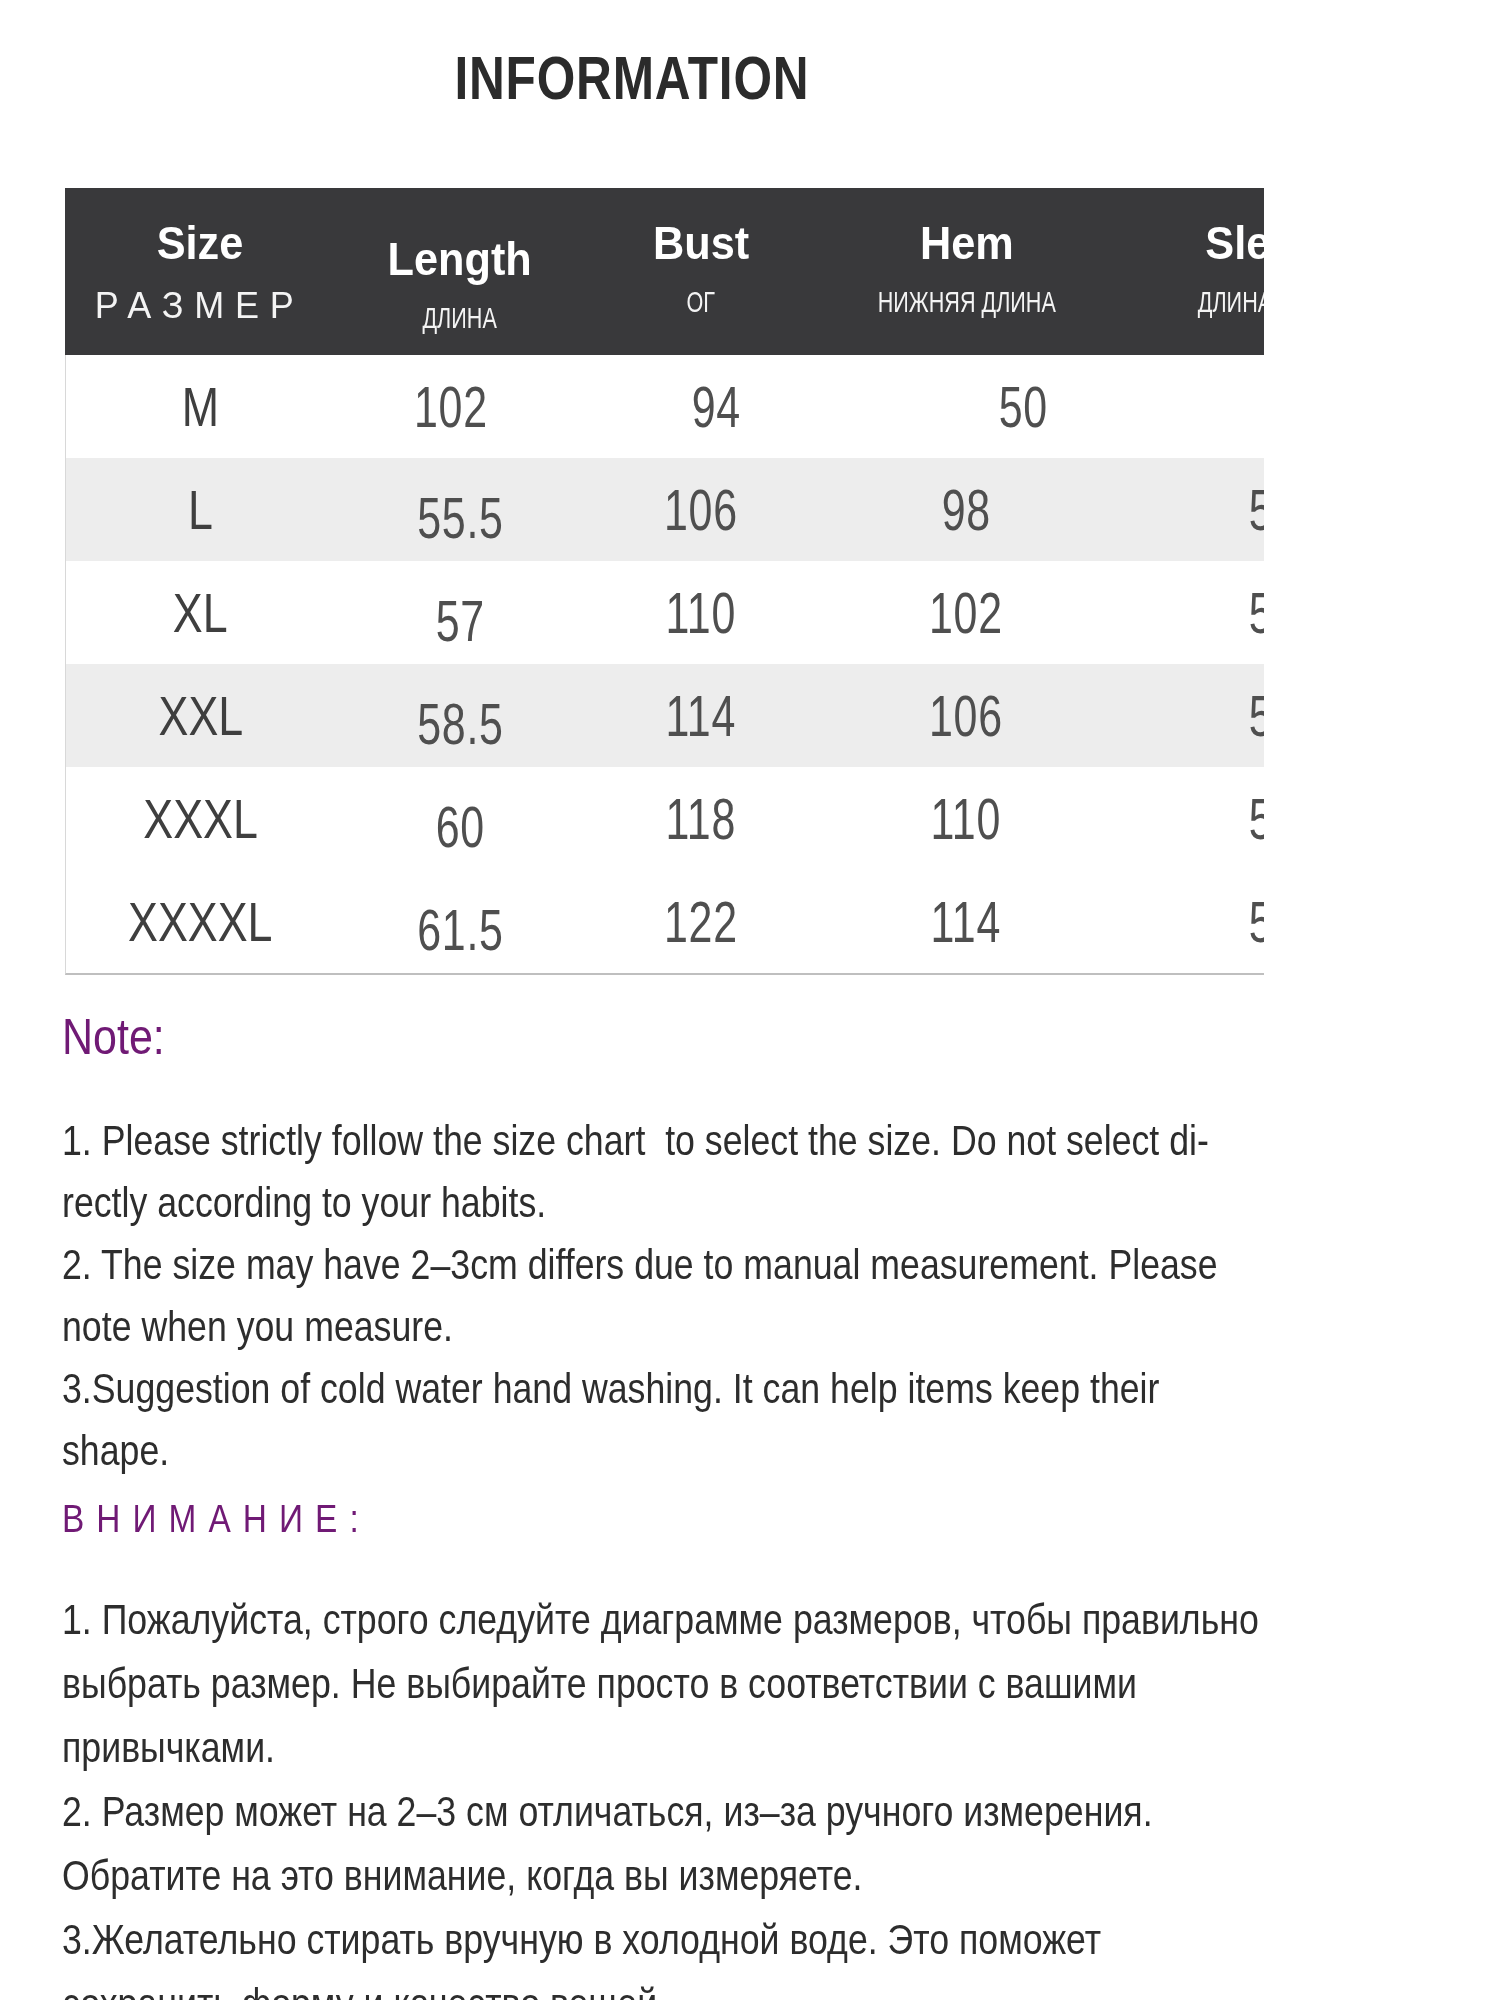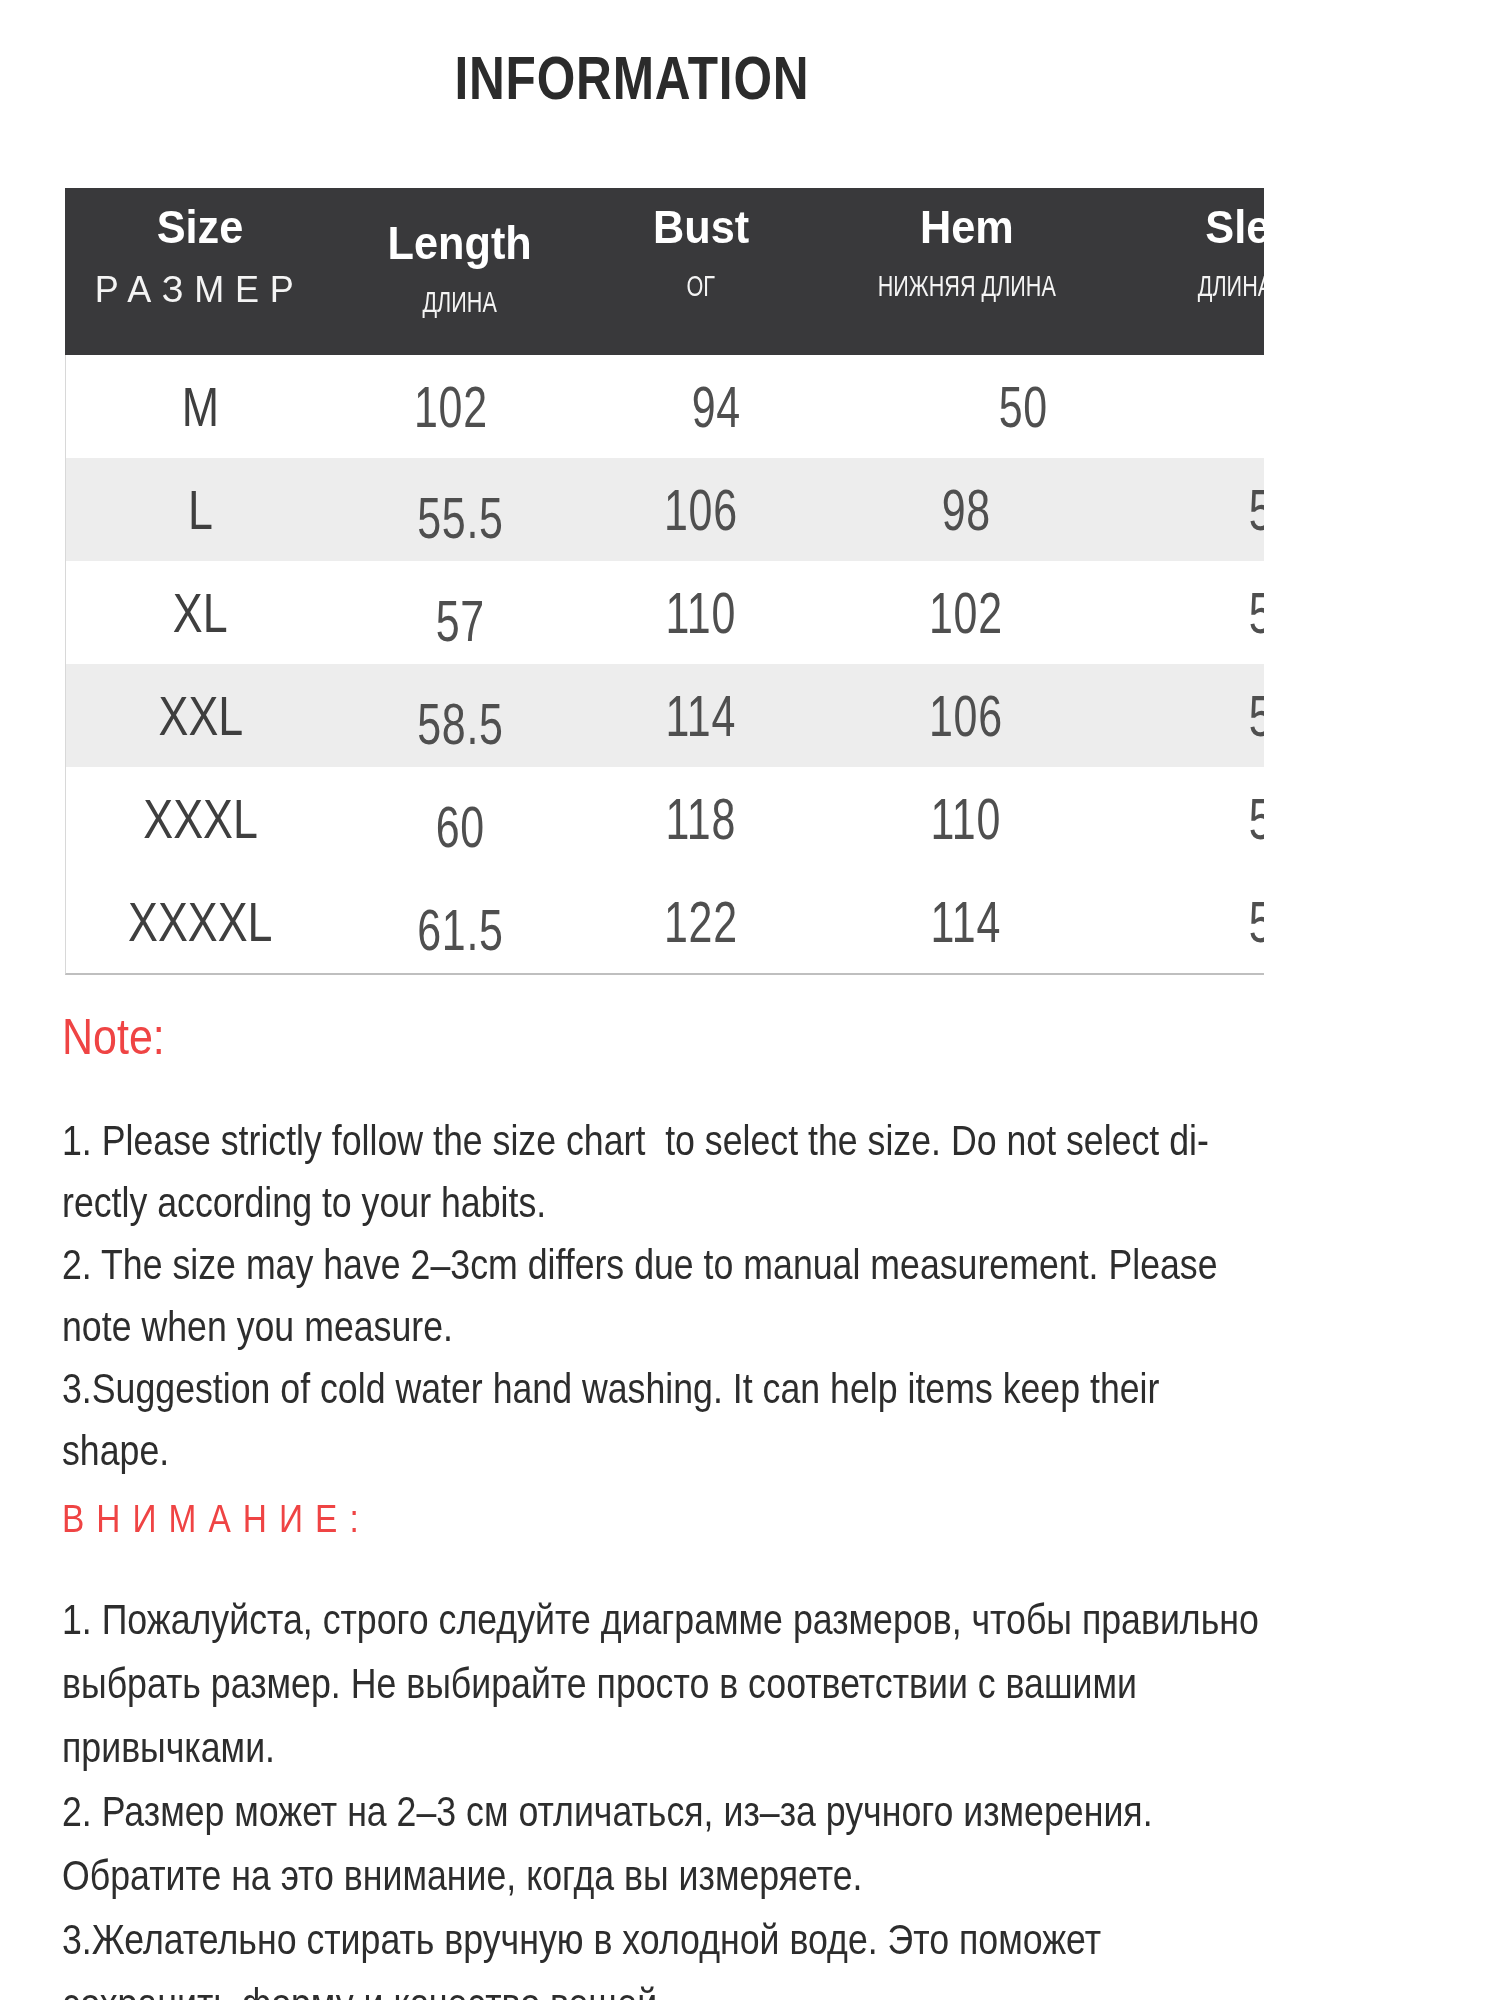--- a/index.html
+++ b/index.html
@@ -9,21 +9,21 @@
   }
   
   .title{position:absolute;top:42px;left:0;width:100%;text-align:center;}
   .title .inner{
     display:inline-block;font-size:62px;font-weight:700;color:#2b2b2b;
     letter-spacing:1px;transform:scaleX(0.80);transform-origin:50% 50%;
   }
   
   .size-table{position:absolute;left:65px;top:188px;width:1368px;}
   .thead{display:flex;background:#39393b;height:167px;}
-  .th{display:flex;flex-direction:column;align-items:center;padding-top:14px;box-sizing:border-box;}
+  .th{display:flex;flex-direction:column;align-items:center;padding-top:30px;box-sizing:border-box;}
   .c0{width:19.7%;}.c1{width:18.3%;margin-top:16px;}.c2{width:17%;}.c3{width:21.8%;}.c4{width:23.2%;}
   .th-label{
     color:#ffffff;font-size:46px;font-weight:700;line-height:1.1;
     display:inline-block;transform:scaleX(0.94);transform-origin:50% 50%;
   }
   .th-sub{
     margin-top:16px;color:#f4f4f4;font-size:30px;font-weight:400;white-space:pre;
     display:inline-block;transform:scaleX(0.72);transform-origin:50% 50%;
   }
   .th-sub.spaced{letter-spacing:0.30em;font-size:36px;transform:none;}
@@ -36,21 +36,21 @@
   .td{text-align:center;}
   .size-val{
     display:inline-block;font-size:56px;font-weight:400;color:#3f3f3f;
     transform:scaleX(0.80);transform-origin:50% 50%;
   }
   .num-val{
     display:inline-block;font-size:58px;font-weight:400;color:#4f4f4f;letter-spacing:1px;
     transform:scaleX(0.74);transform-origin:50% 50%;
   }
   
-  .note-heading{position:absolute;left:62px;color:#ef4444;}
+  .note-heading{position:absolute;left:62px;color:#701a75;}
   .note-heading .inner{display:inline-block;transform:scaleX(0.86);transform-origin:0 50%;}
   .note-heading.en{top:1008px;font-size:50px;font-weight:400;}
   .note-heading.ru{top:1498px;font-size:38px;font-weight:400;}
   .note-heading.ru .inner{letter-spacing:0.36em;transform:scaleX(0.88);}
   .note-block{position:absolute;left:62px;width:1400px;color:#2d2d2d;}
   .note-block.en{top:1110px;}
   .note-block.ru{top:1588px;}
   .note-line{
     font-size:42px;line-height:62px;white-space:pre;
     transform:scaleX(0.85);transform-origin:0 50%;

